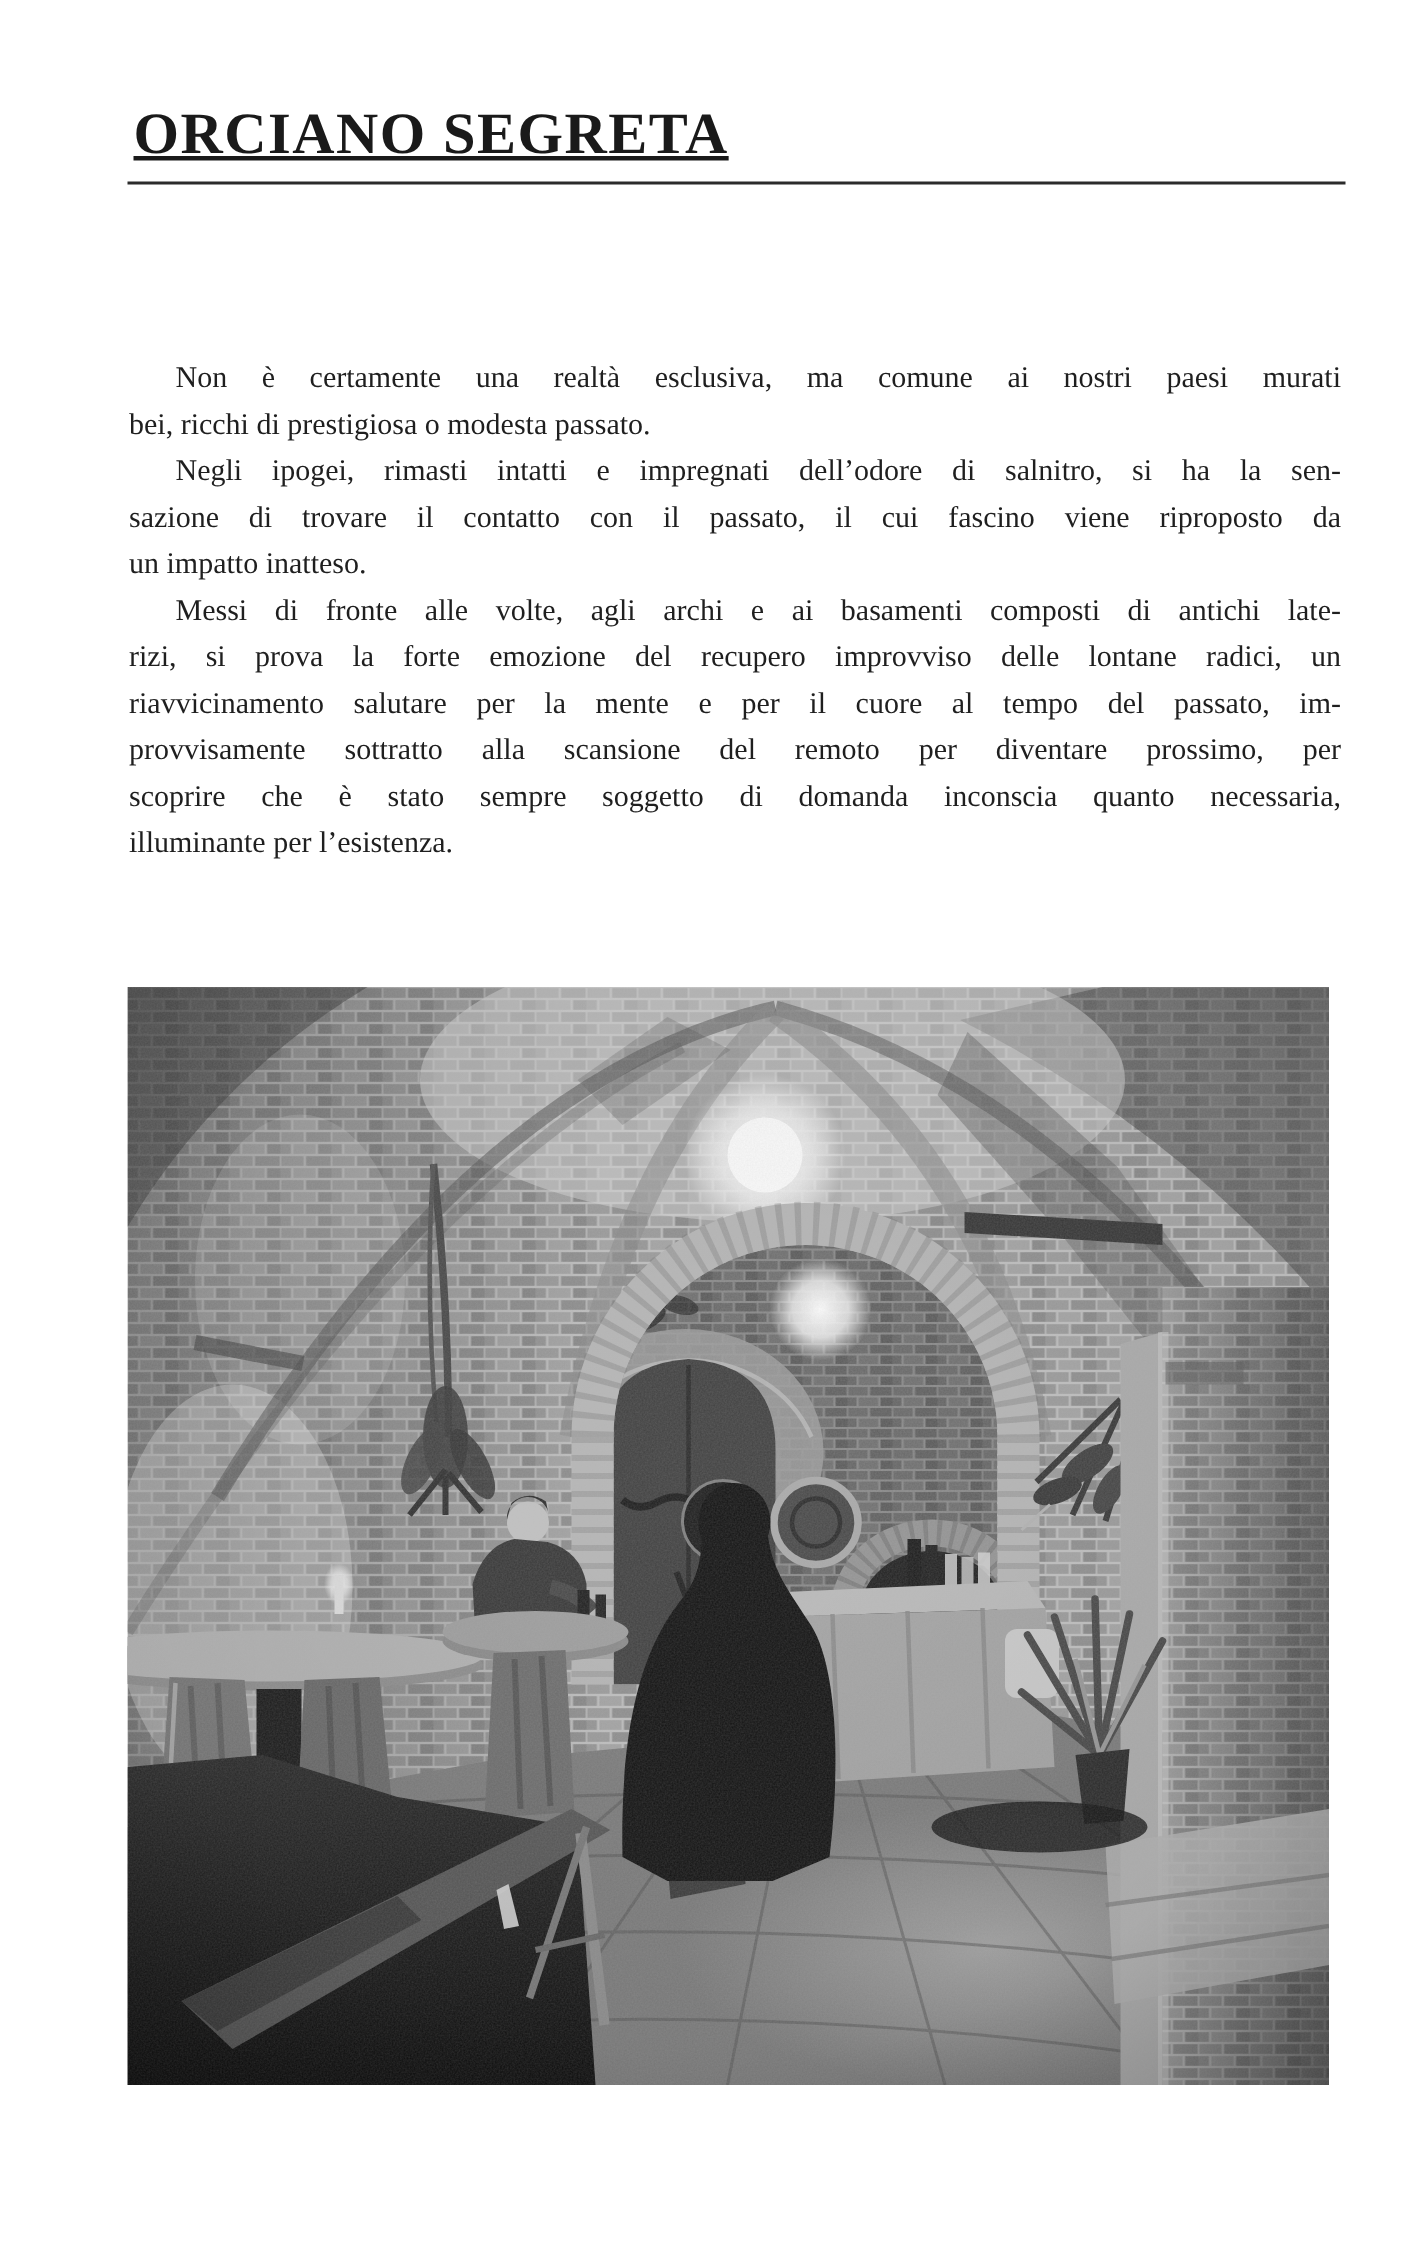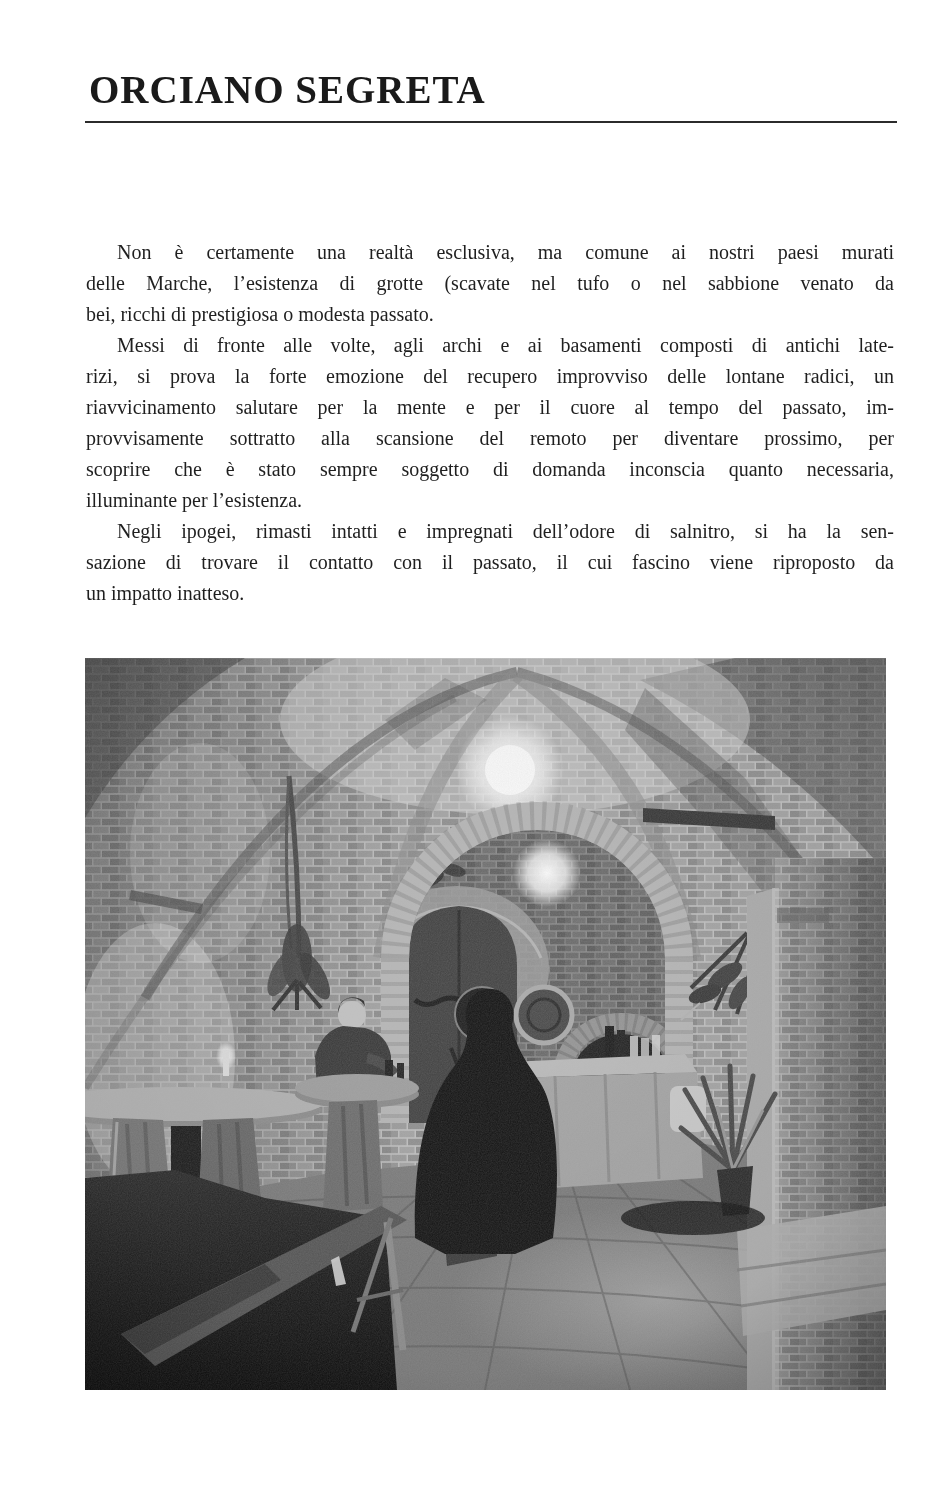--- a/index.html
+++ b/index.html
@@ -7,20 +7,21 @@
     position:relative; width:942px; height:1500px; background:#ffffff;
     font-family:"Liberation Serif", serif; overflow:hidden;
   }
   .title-block { position:absolute; left:85px; top:68px; width:812px; }
   .title-block h1 {
     margin:0; padding:0 0 9px 4px;
     font-family:"Liberation Serif", serif;
     font-size:39px; font-weight:bold; line-height:1.12;
     letter-spacing:1px; color:#1a1a1a;
     border-bottom:2px solid #2b2b2b;
+    text-decoration:underline;
   }
   .body-text {
     position:absolute; left:86px; top:237px; width:808px;
     font-size:20px; line-height:31px; color:#1f1f1f;
   }
   .pline { text-align:justify; text-align-last:justify; }
   .pline.first { text-indent:31px; }
   .pline.last  { text-align-last:left; }
   figure.photo {
     position:absolute; left:85px; top:658px; width:801px; height:732px;
@@ -33,35 +34,34 @@
 
 <div class="page">
 
   <div class="title-block">
     <h1>ORCIANO SEGRETA</h1>
   </div>
 
   <section class="body-text" id="body-text">
       <div>
         <div class="pline first">Non è certamente una realtà esclusiva, ma comune ai nostri paesi murati</div>
-        <div class="pline">delle Marche, l’esistenza di grotte (scavate nel tufo o nel sabbione venato da</div>
         <div class="pline last">bei, ricchi di prestigiosa o modesta passato.</div>
+      </div>
+      <div>
+        <div class="pline first">Negli ipogei, rimasti intatti e impregnati dell’odore di salnitro, si ha la sen-</div>
+        <div class="pline">sazione di trovare il contatto con il passato, il cui fascino viene riproposto da</div>
+        <div class="pline last">un impatto inatteso.</div>
       </div>
       <div>
         <div class="pline first">Messi di fronte alle volte, agli archi e ai basamenti composti di antichi late-</div>
         <div class="pline">rizi, si prova la forte emozione del recupero improvviso delle lontane radici, un</div>
         <div class="pline">riavvicinamento salutare per la mente e per il cuore al tempo del passato, im-</div>
         <div class="pline">provvisamente sottratto alla scansione del remoto per diventare prossimo, per</div>
         <div class="pline">scoprire che è stato sempre soggetto di domanda inconscia quanto necessaria,</div>
         <div class="pline last">illuminante per l’esistenza.</div>
-      </div>
-      <div>
-        <div class="pline first">Negli ipogei, rimasti intatti e impregnati dell’odore di salnitro, si ha la sen-</div>
-        <div class="pline">sazione di trovare il contatto con il passato, il cui fascino viene riproposto da</div>
-        <div class="pline last">un impatto inatteso.</div>
       </div>
     </section>
 
   <figure class="photo">
     <svg viewBox="0 0 801 732" preserveAspectRatio="none" aria-hidden="true">
       <defs>
         <pattern id="pb" width="34" height="16" patternUnits="userSpaceOnUse">
           <rect width="34" height="16" fill="#c2c2c2"></rect>
           <rect x="0.5" y="0.8" width="15" height="6.4" fill="#9d9d9d"></rect>
           <rect x="17" y="0.8" width="16.5" height="6.4" fill="#919191"></rect>

